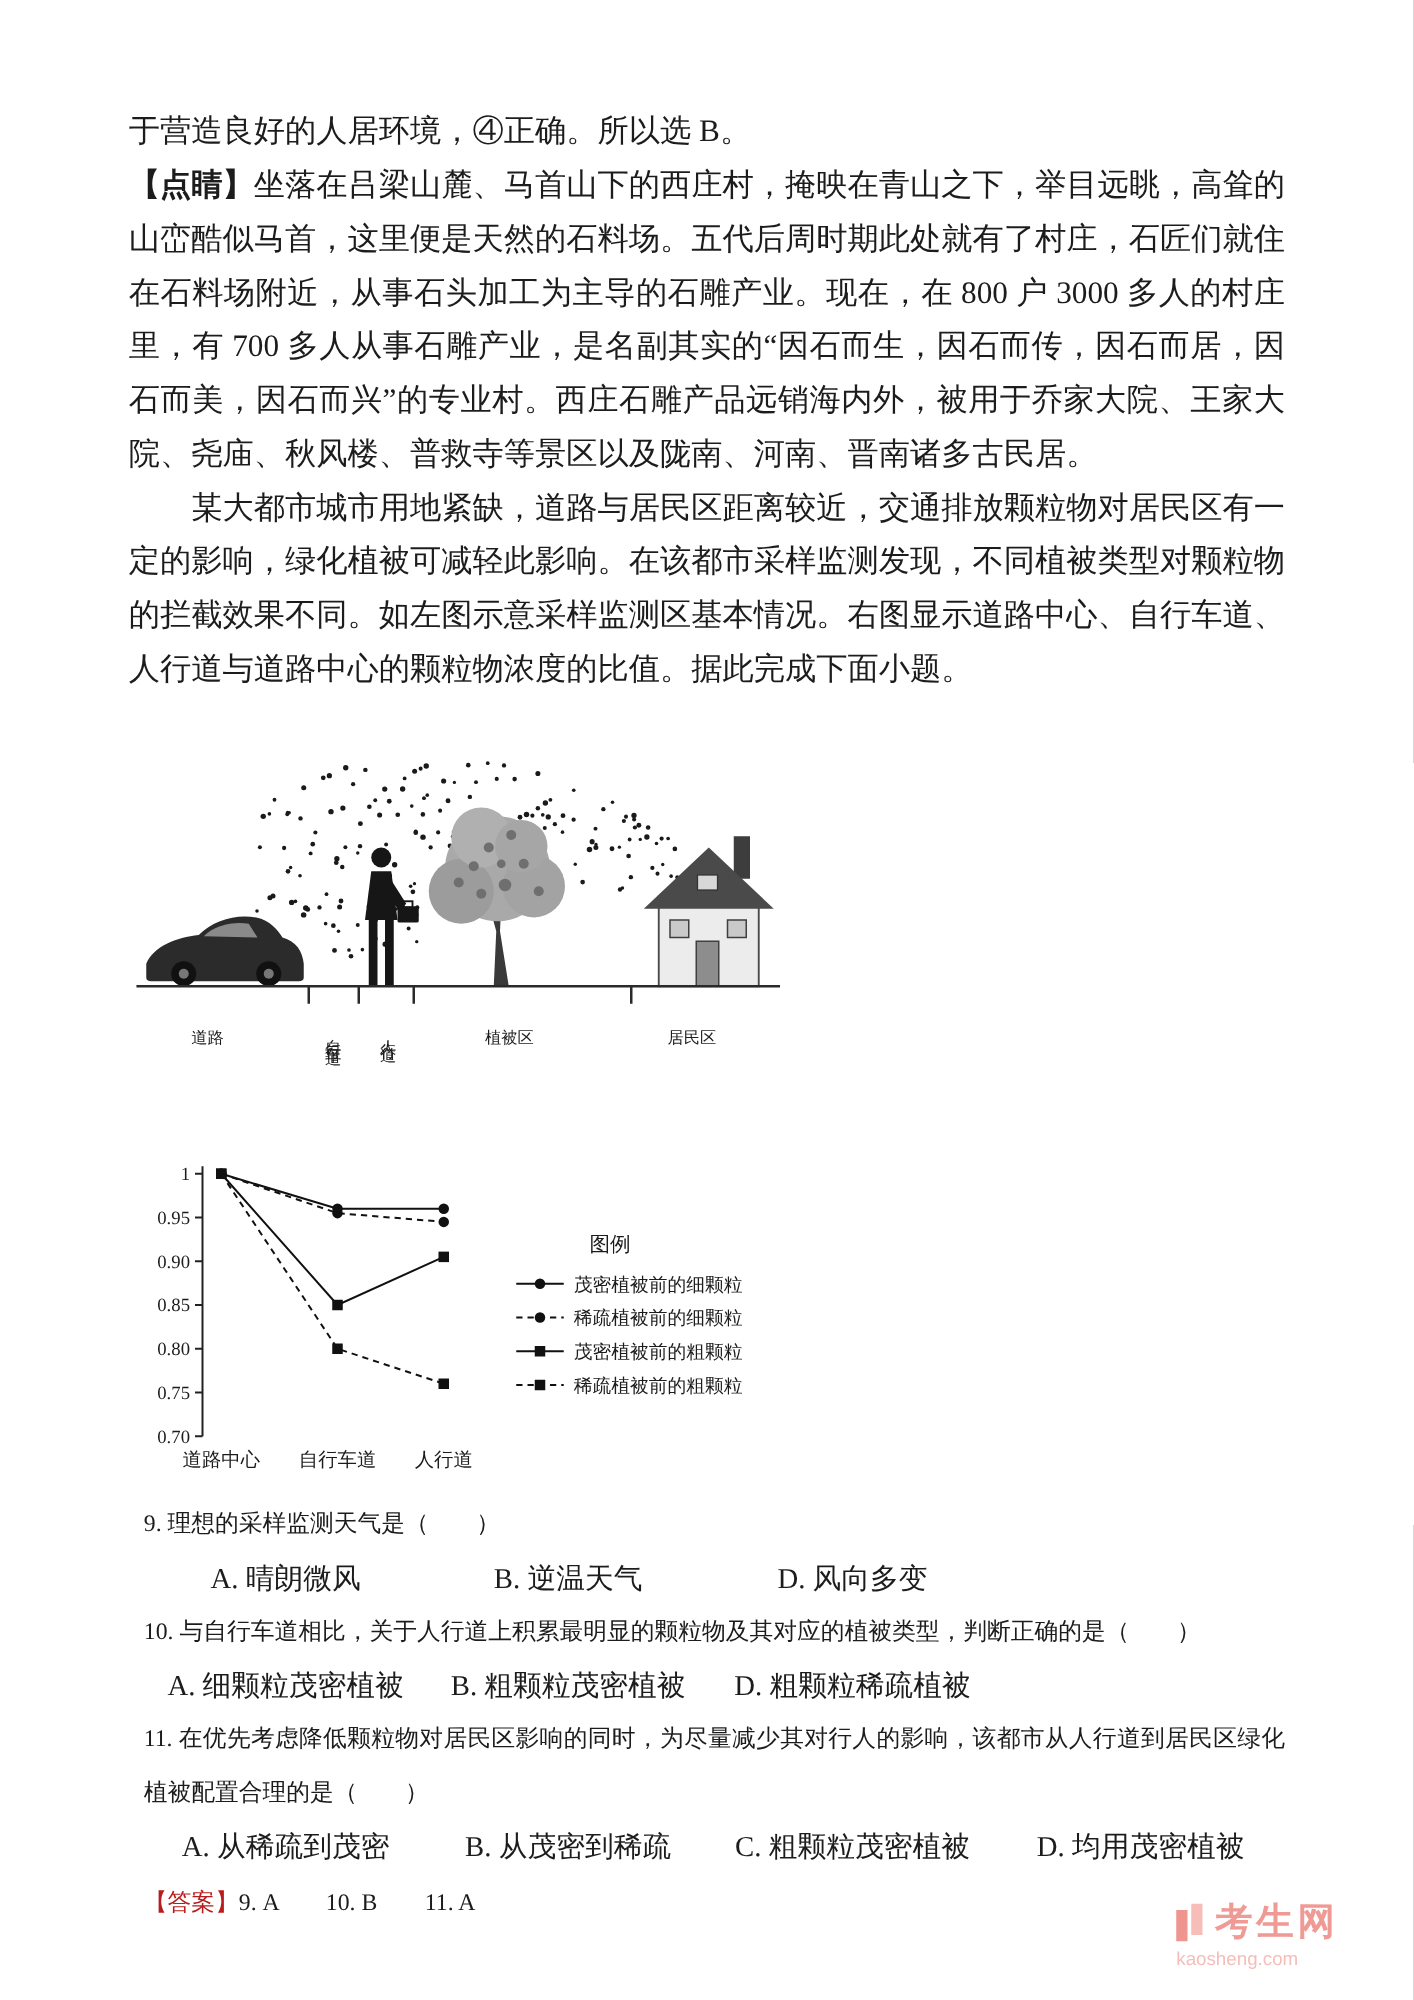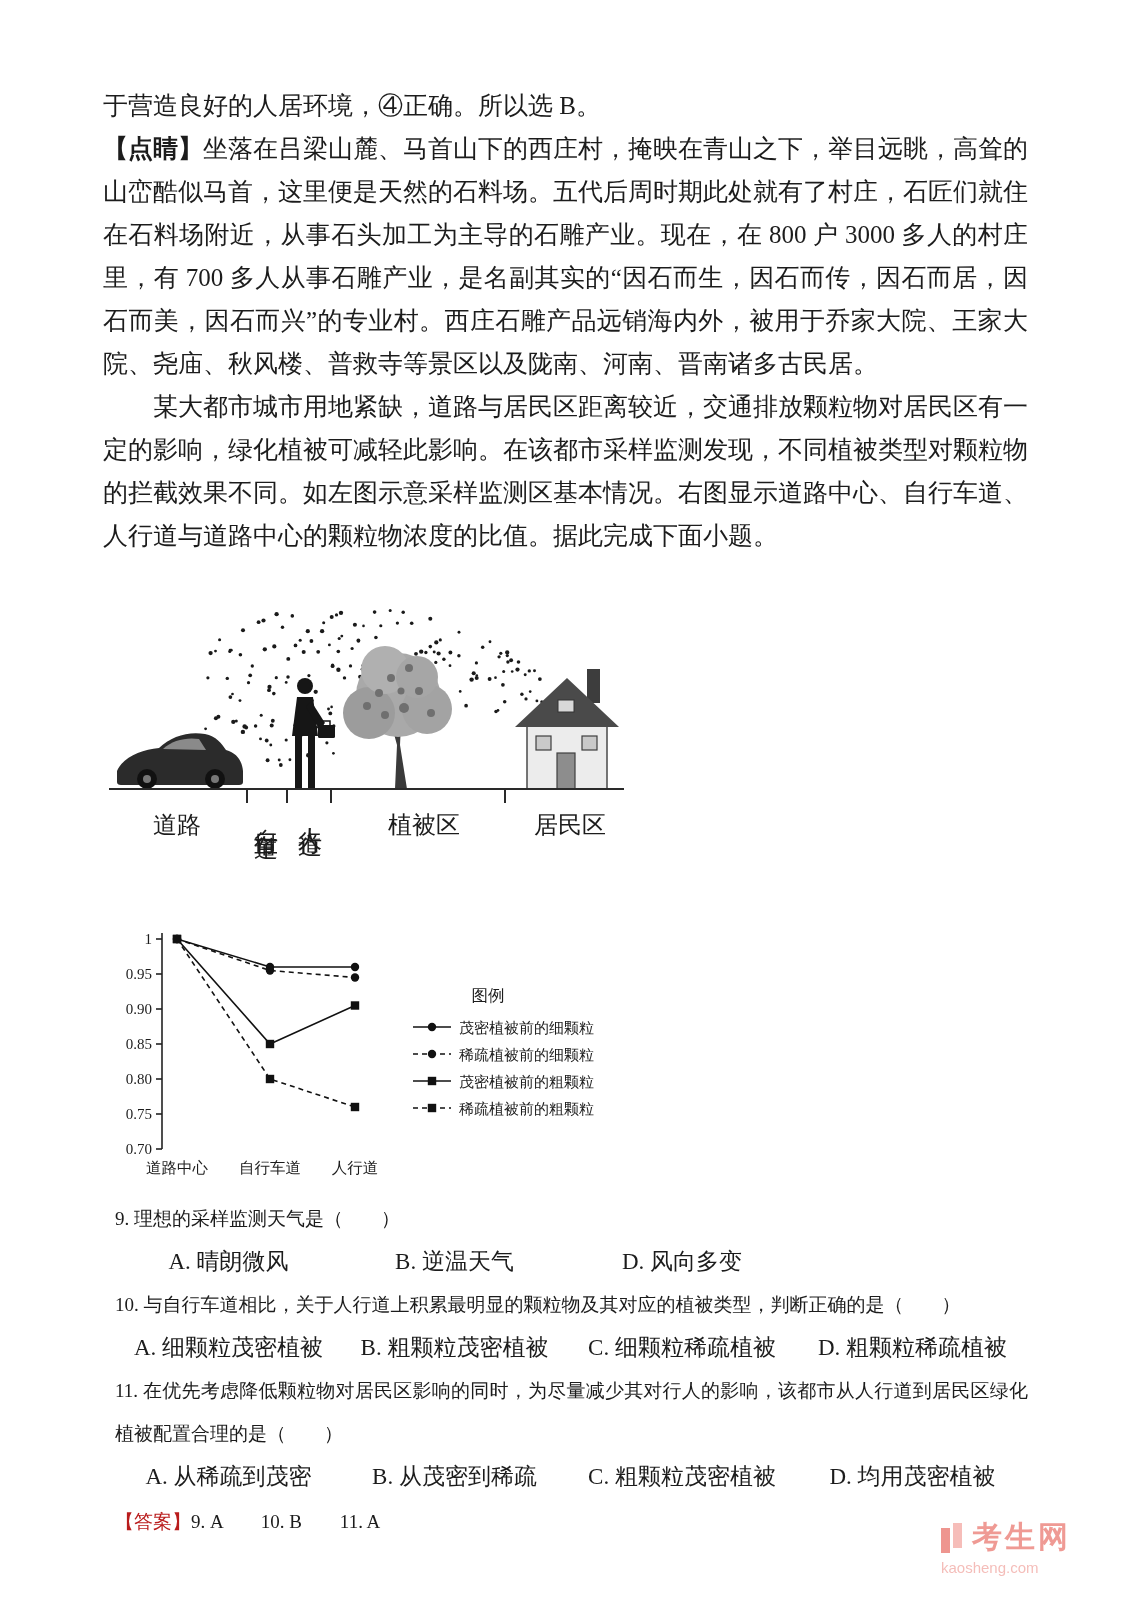--- a/index.html
+++ b/index.html
@@ -4,21 +4,21 @@
 <style>
   html,body{margin:0;padding:0;background:#9a9a9a;}
   .page{width:1131px;height:1600px;background:#ffffff;position:relative;overflow:hidden;
         font-family:"Liberation Serif","DejaVu Serif",serif;color:#1c1c1c;}
   .content{position:absolute;left:103px;top:84px;width:925px;}
   p{margin:0;}
   .para{font-size:25px;line-height:43px;text-align:justify;}
   .indent{text-indent:2em;}
   .dj-label{font-weight:bold;}
   .figure-scene{position:relative;width:515px;height:328px;margin:16px 0 0 6px;}
-  .slabel{position:absolute;top:236px;font-size:24px;color:#1c1c1c;white-space:nowrap;}
+  .slabel{position:absolute;top:248px;font-size:13px;color:#1c1c1c;white-space:nowrap;}
   .slabel.vert{writing-mode:vertical-lr;text-orientation:upright;letter-spacing:3px;line-height:22px;}
   .figure-chart{margin:24px 0 0 12px;width:500px;}
   .qblock{margin-top:6px;margin-left:12px;}
   .qline{font-size:19px;line-height:43px;text-align:justify;}
   .opts{display:grid;grid-template-columns:227px 225px 230px 1fr;font-size:23px;line-height:43px;text-align:center;}
   .answer{font-size:19px;line-height:43px;margin-top:2px;}
   .footer{position:absolute;left:0;right:0;bottom:36px;text-align:center;font-size:17px;color:#3a3a3a;}
   .watermark{position:absolute;right:60px;bottom:24px;}
   .wm-row{display:flex;align-items:center;}
   .wm-logo{display:inline-block;width:24px;height:30px;position:relative;margin-right:7px;}
@@ -351,21 +351,20 @@
       <div class="opts">
         <span>A. 晴朗微风</span>
         <span>B. 逆温天气</span>
         <span>D. 风向多变</span>
       </div>
 
       <p class="qline">10. 与自行车道相比，关于人行道上积累最明显的颗粒物及其对应的植被类型，判断正确的是（　　）</p>
       <div class="opts">
         <span>A. 细颗粒茂密植被</span>
         <span>B. 粗颗粒茂密植被</span>
-        <span>C. 细颗粒稀疏植被</span>
         <span>D. 粗颗粒稀疏植被</span>
       </div>
 
       <p class="qline">11. 在优先考虑降低颗粒物对居民区影响的同时，为尽量减少其对行人的影响，该都市从人行道到居民区绿化植被配置合理的是（　　）</p>
       <div class="opts">
         <span>A. 从稀疏到茂密</span>
         <span>B. 从茂密到稀疏</span>
         <span>C. 粗颗粒茂密植被</span>
         <span>D. 均用茂密植被</span>
       </div>

